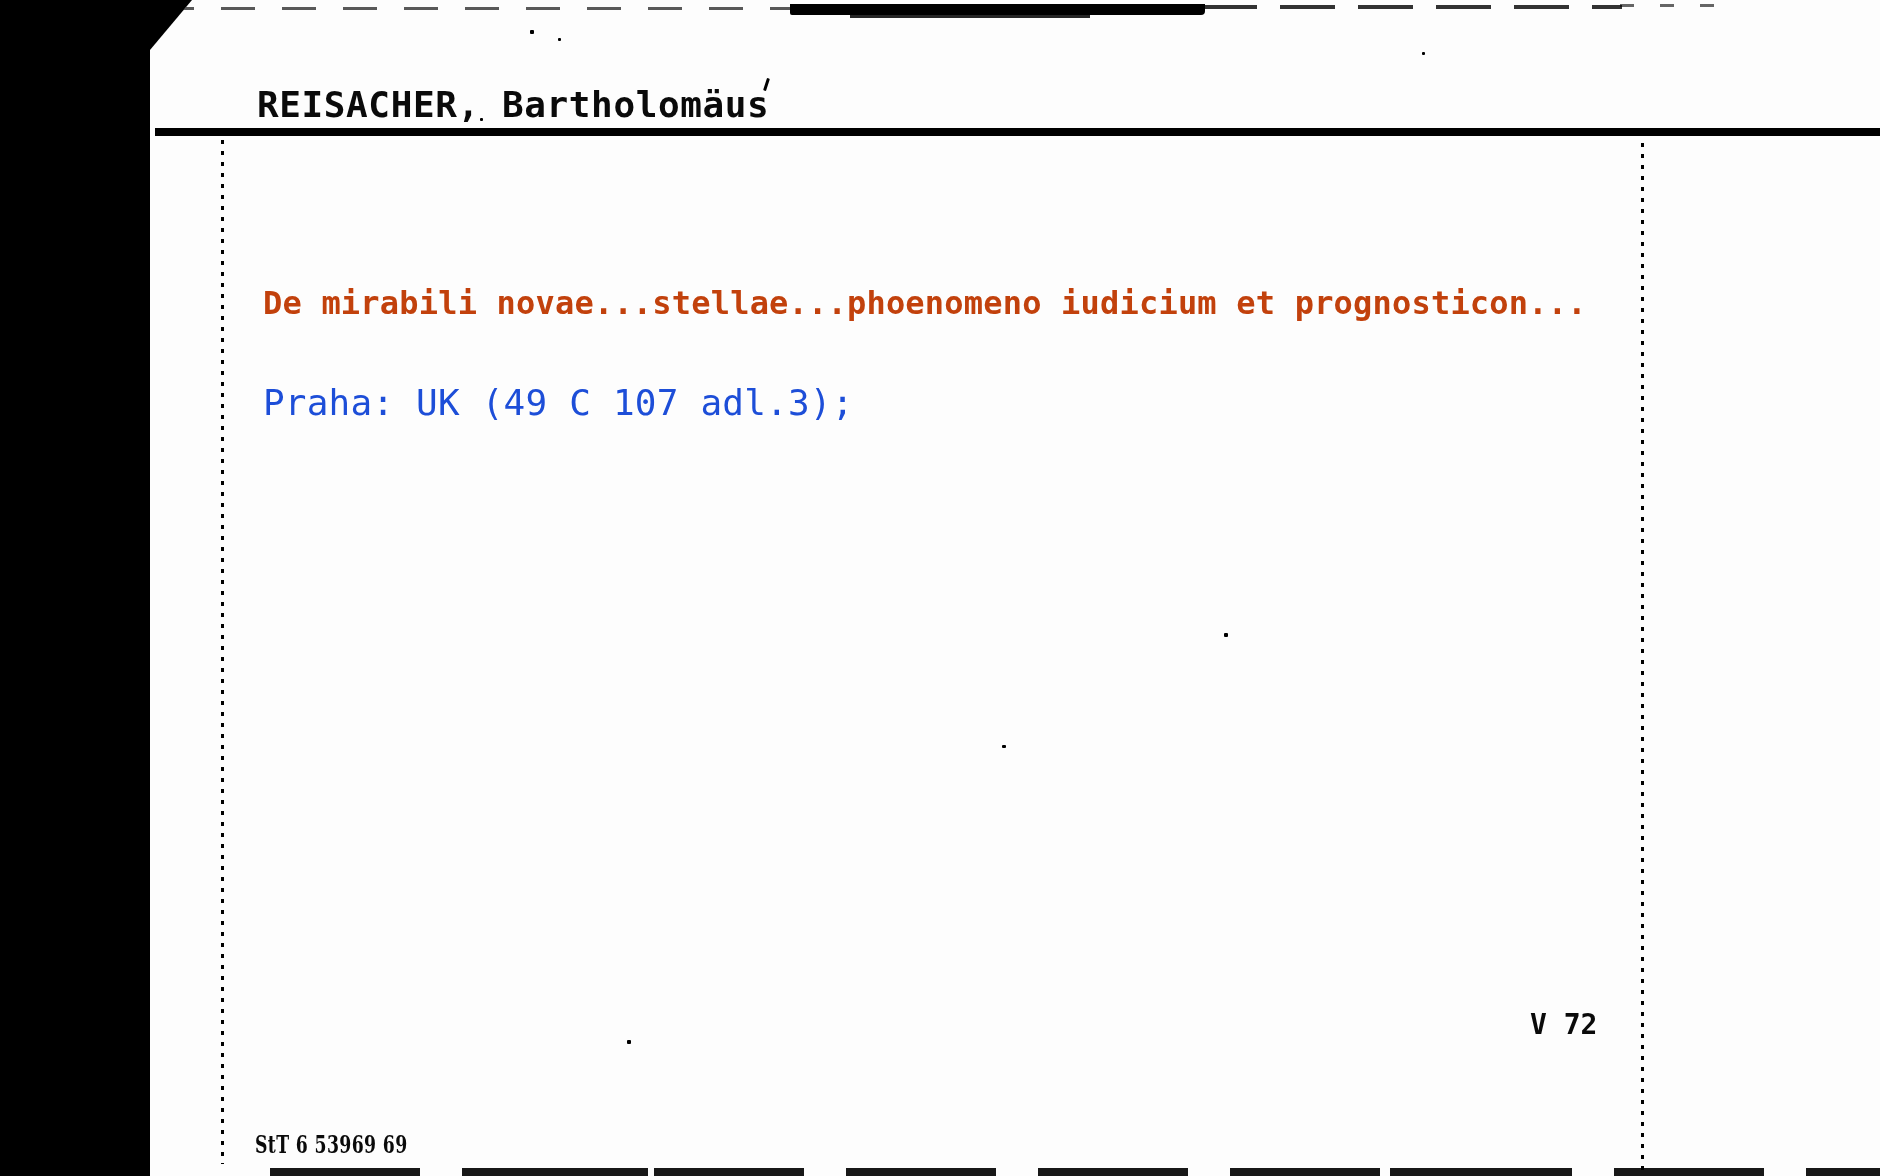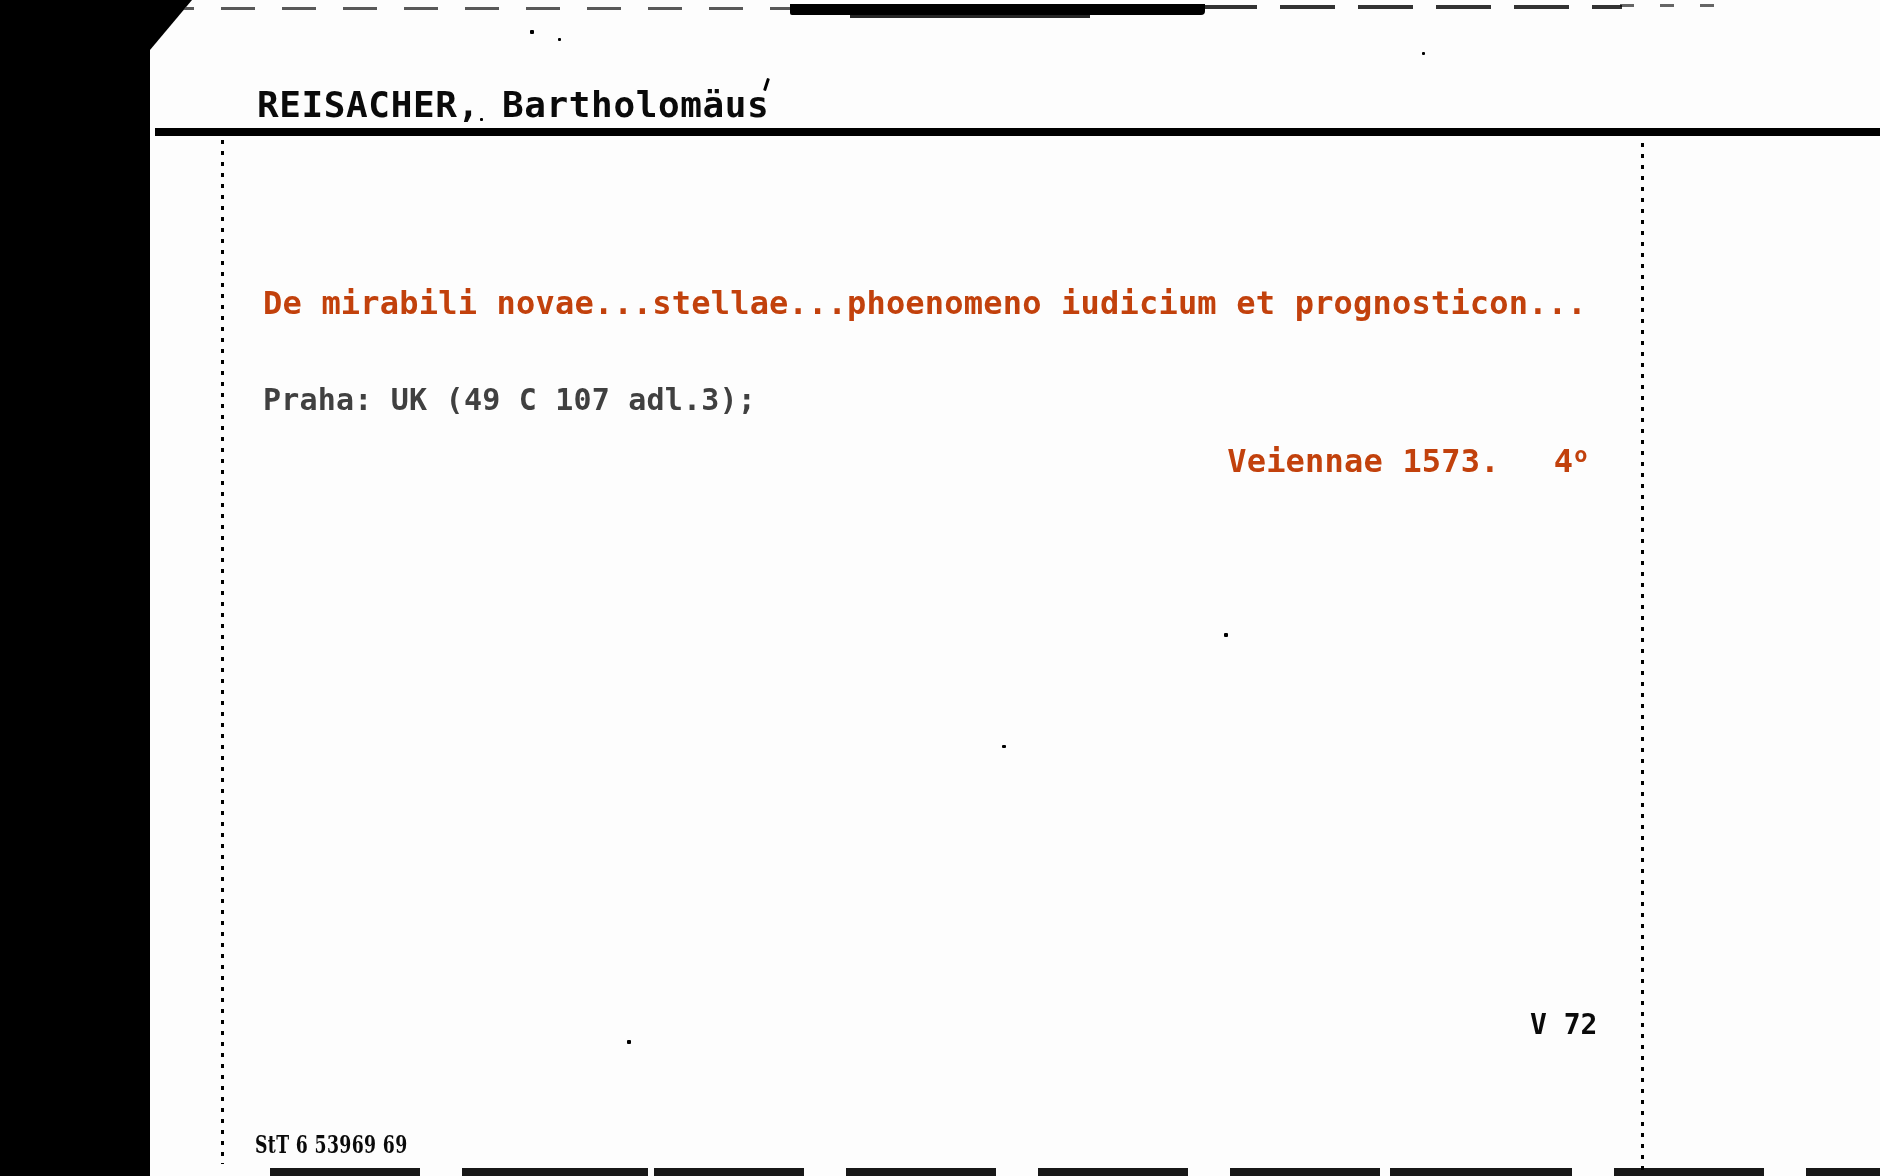--- a/index.html
+++ b/index.html
@@ -55,21 +55,21 @@
   
   .titleblock{
     position:absolute;left:113px;top:178px;
     font-size:32px;font-weight:bold;line-height:50px;letter-spacing:.2px;
     color:#c2410c;white-space:pre;
   }
   .imprint .format{margin-left:54px;}
   .imprint sup{font-size:22px;position:relative;top:2px;left:1px;}
   .holdings{
     position:absolute;left:113px;top:382px;
-    font-size:30px;font-weight:bold;letter-spacing:.2px;color:#404040;white-space:pre;
+    font-size:36px;font-weight:normal;letter-spacing:.2px;color:#1d4ed8;white-space:pre;
   }
 
   .shelf-mark{
     position:absolute;left:1380px;top:1008px;
     font-size:28px;font-weight:bold;color:#0a0a0a;white-space:pre;
   }
   .form-number{
     position:absolute;left:105px;top:1130px;
     font-family:"DejaVu Serif", serif;font-size:24px;font-weight:bold;color:#0a0a0a;
     transform:scaleX(.72);transform-origin:left top;white-space:pre;letter-spacing:.5px;
@@ -102,21 +102,20 @@
   <div class="bottom-smudge"></div>
 
   <div class="heading">REISACHER, Bartholomäus</div>
   <div class="rule"></div>
 
   <div class="dotline left"></div>
   <div class="dotline right"></div>
 
   <div class="titleblock">
     <div>De mirabili novae...stellae...phoenomeno iudicium et prognosticon...</div>
-    <div class="imprint"><span>Veiennae 1573.</span><span class="format"><span>4</span><sup>o</sup></span></div>
   </div>
 
   <div class="holdings">Praha: UK (49 C 107 adl.3);</div>
 
   <div class="shelf-mark">V 72</div>
   <div class="form-number">StT 6 53969 69</div>
 
   <div class="speck sp1"></div>
   <div class="speck sp2"></div>
   <div class="speck sp3"></div>

